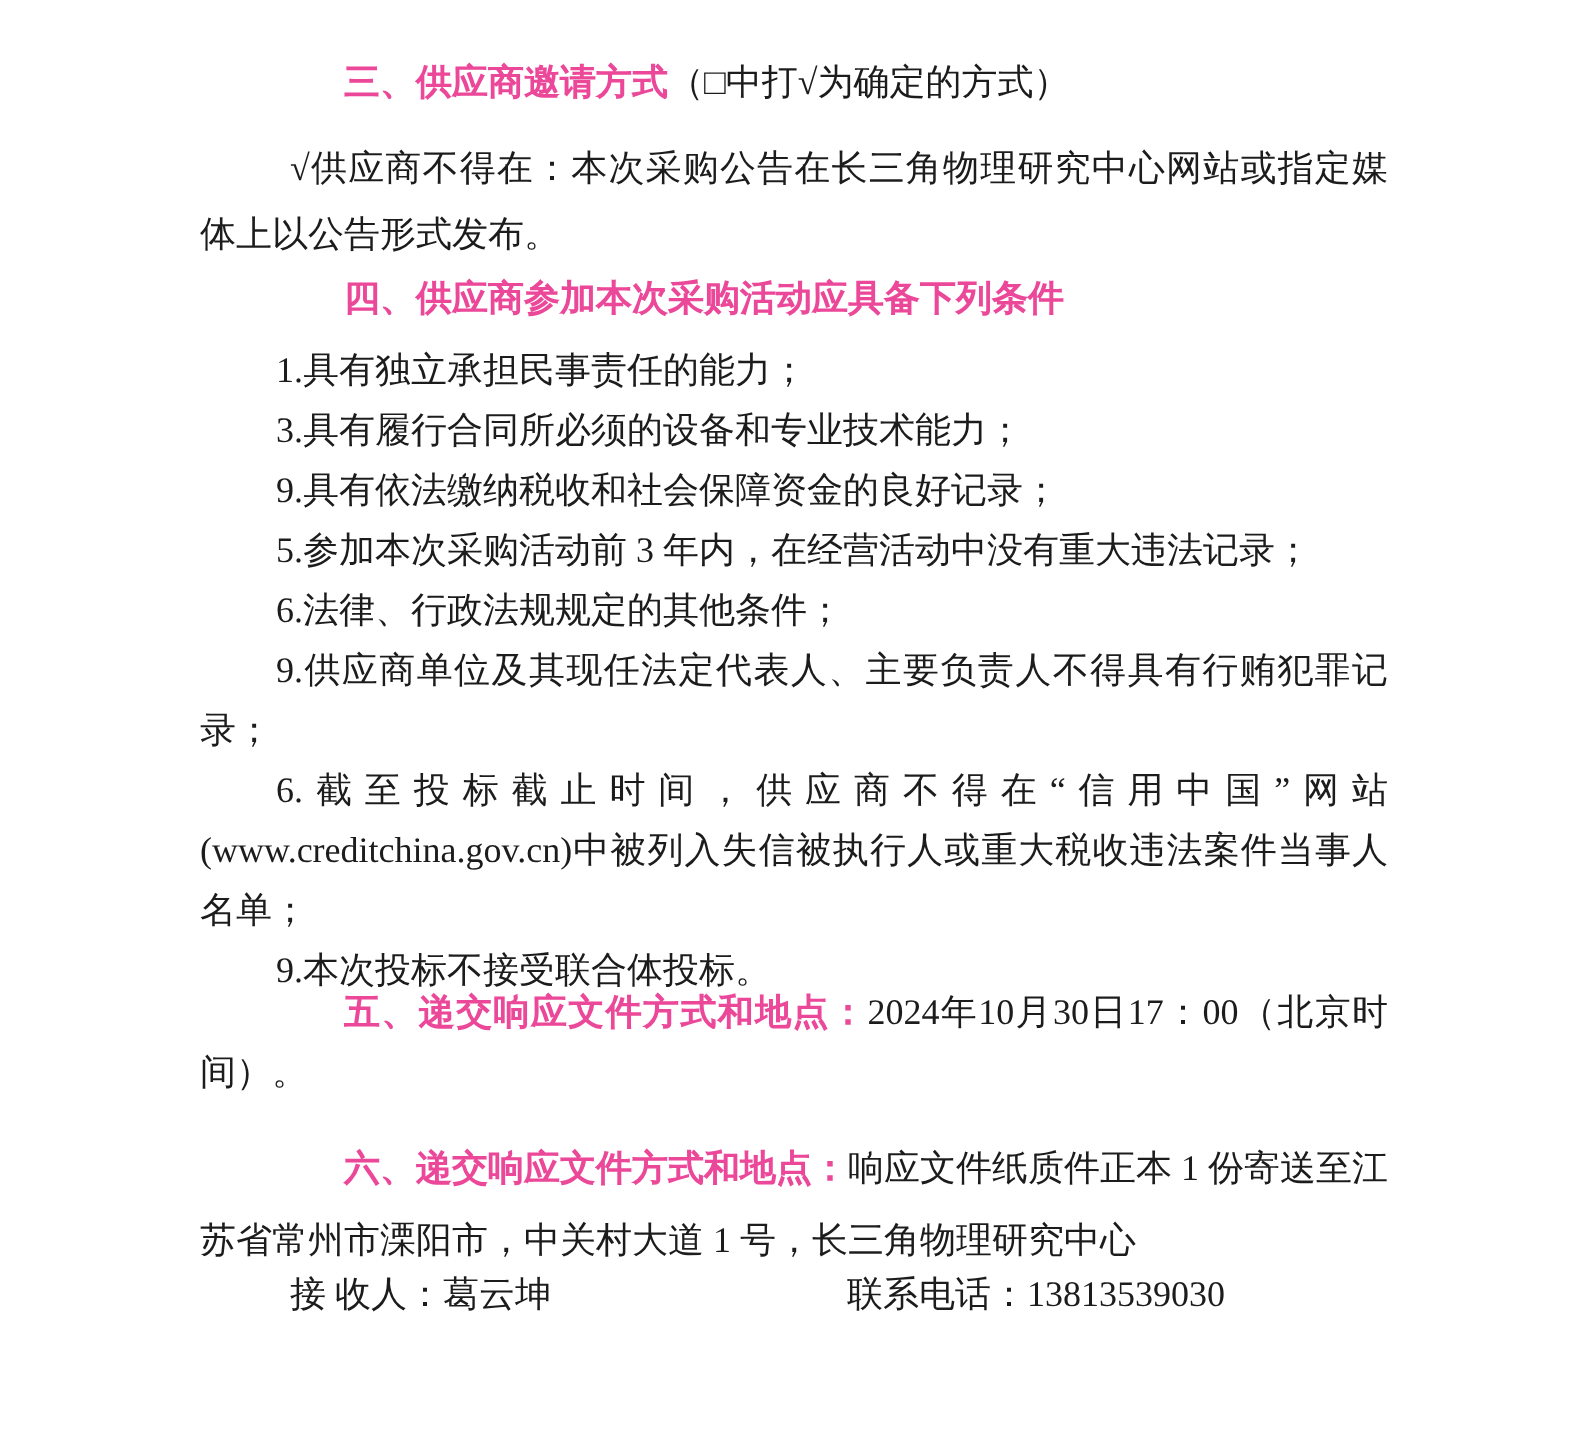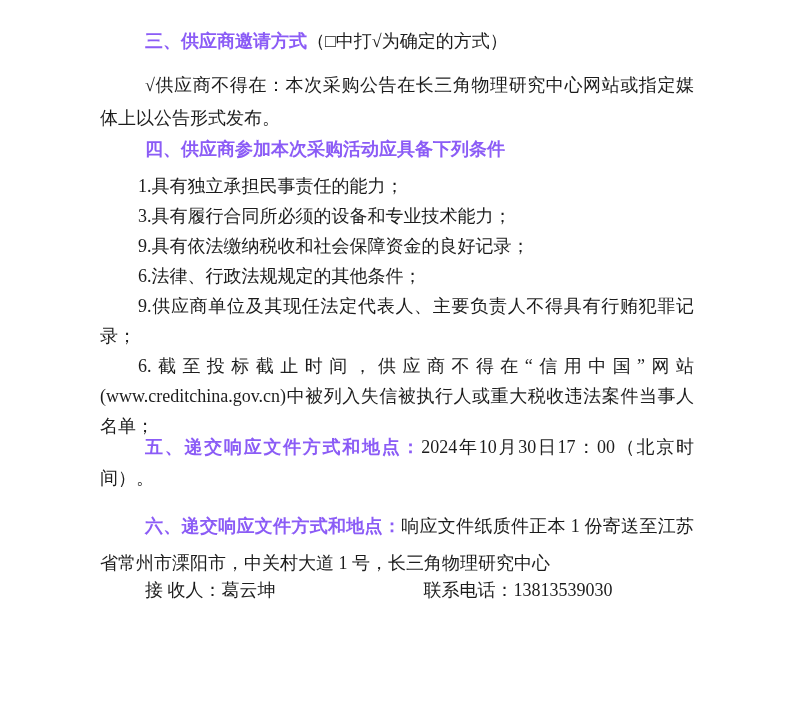--- a/index.html
+++ b/index.html
@@ -17,23 +17,24 @@
   }
   .doc {
     padding: 26px 95px 0 100px; 
   }
   p {
     margin: 0;
     text-align: justify;
   }
   
   .hb {
-    font-family: Liberation Mono, monospace;
+    font-family: Liberation Sans, sans-serif;
     font-weight: bold;
-    color: #8b5cf6;
+    color: #ec4899;
+    margin-left: 27px;
   }
   .h3-line {
     line-height: 30px;
     text-indent: 45px;
   }
   .h-note {
     font-weight: normal;
     font-family: "Liberation Serif", "DejaVu Serif", serif;
   }
   .para {
@@ -80,23 +81,25 @@
 
   <p class="para para-1"><span>√</span><span>供应商不得在：本次采购公告在长三角物理研究中心网站或指定媒体上以公告形式发布。</span></p>
 
 
   <p class="h4-line hb">四、供应商参加本次采购活动应具备下列条件</p>
 
   <div class="list">
     <p class="item">1.具有独立承担民事责任的能力；</p>
     <p class="item">3.具有履行合同所必须的设备和专业技术能力；</p>
     <p class="item">9.具有依法缴纳税收和社会保障资金的良好记录；</p>
+    <p class="item">5.参加本次采购活动前 3 年内，在经营活动中没有重大违法记录；</p>
     <p class="item">6.法律、行政法规规定的其他条件；</p>
     <p class="item">9.供应商单位及其现任法定代表人、主要负责人不得具有行贿犯罪记录；</p>
     <p class="item"><span>6.截至投标截止时间，供应商不得在“信用中国”网站</span><span class="nowrap">(www.creditchina.gov.cn)</span><span>中被列入失信被执行人或重大税收违法案件当事人名单；</span></p>
+    <p class="item">9.本次投标不接受联合体投标。</p>
   </div>
 
   <p class="h5-line"><span class="hb">五、递交响应文件方式和地点：</span><span>2024年10月30日17：00（北京时间）。</span></p>
 
   <p class="h6-line"><span class="hb">六、递交响应文件方式和地点：</span><span>响应文件纸质件正本 1 份寄送至江苏省常州市溧阳市，中关村大道 1 号，长三角物理研究中心</span></p>
 
   <p class="contact-line"><span>接 收人：</span><span>葛云坤</span><span class="phone-group">联系电话：</span><span>13813539030</span></p>
 
 </div>
 

